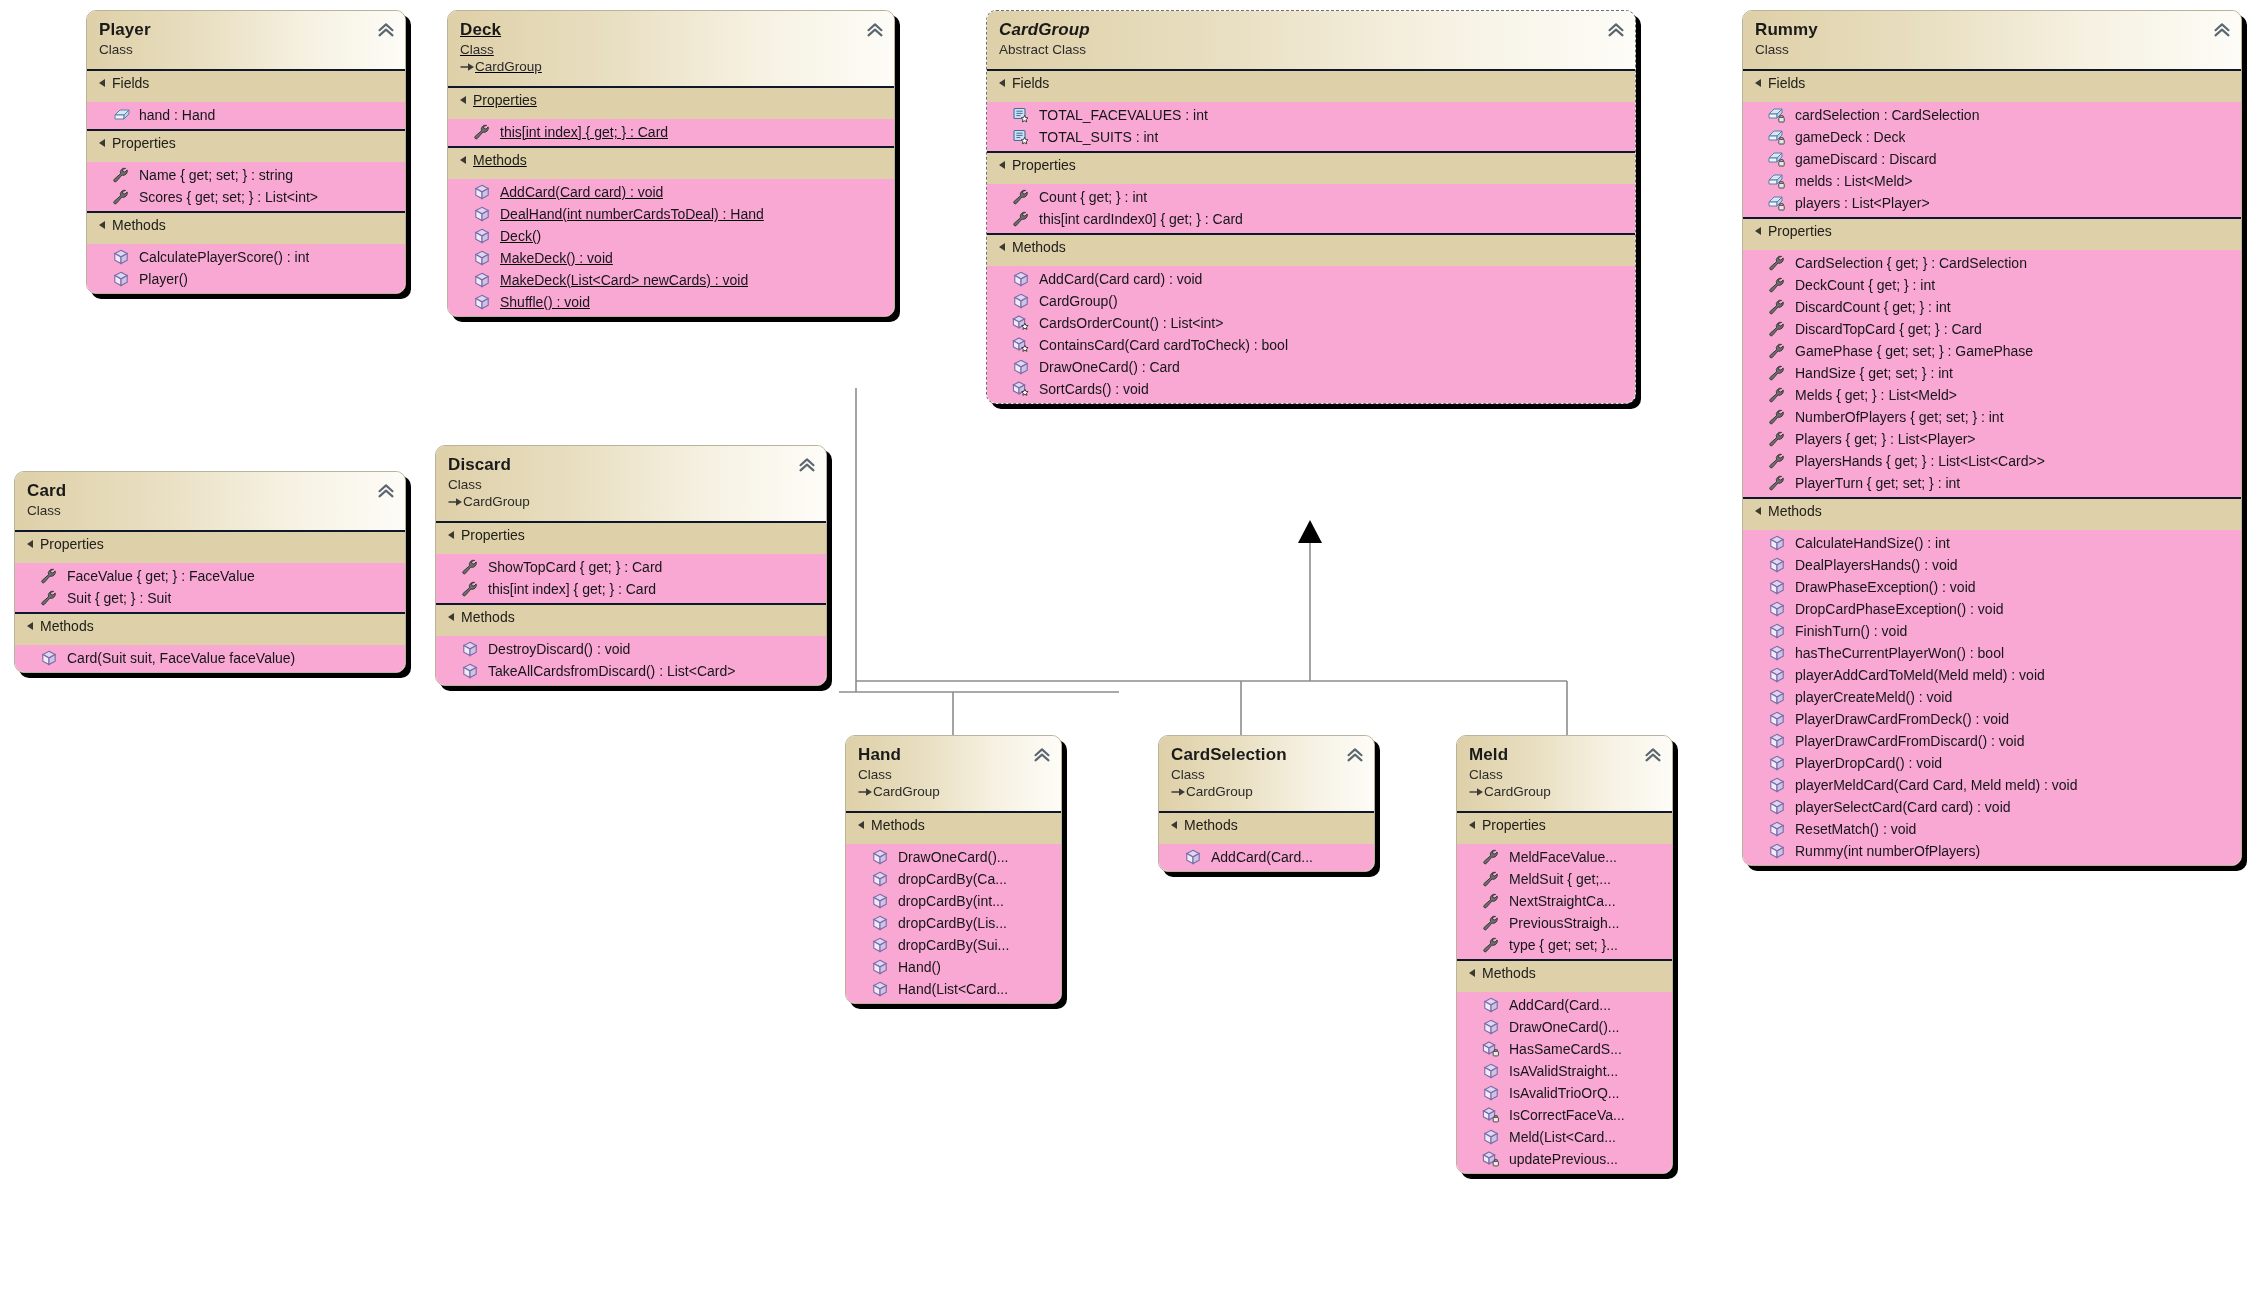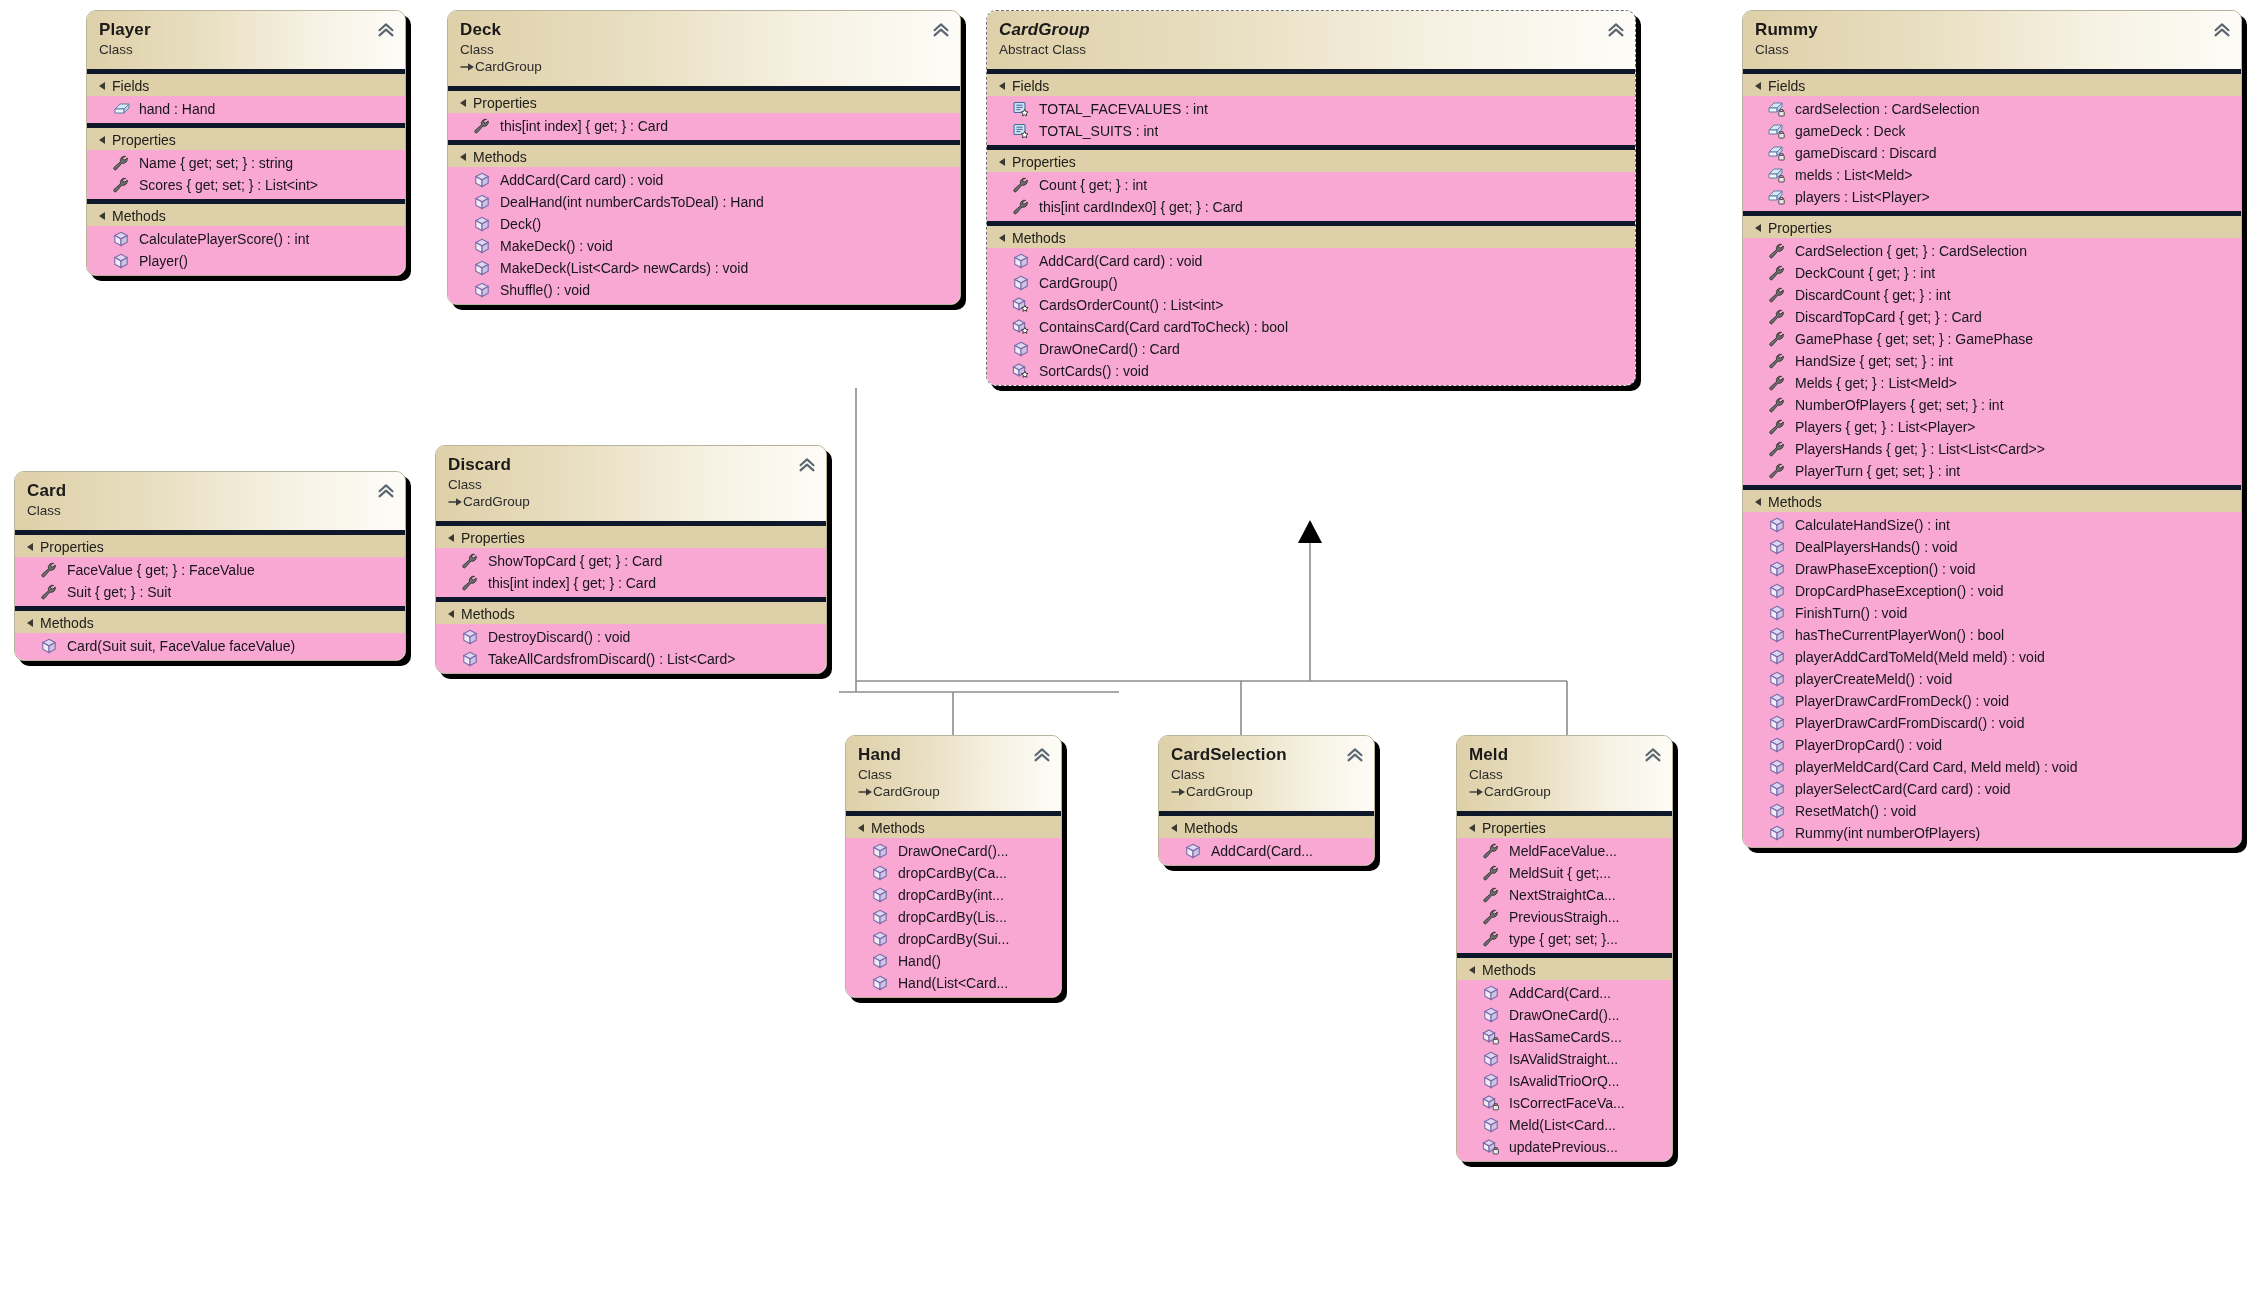--- a/index.html
+++ b/index.html
@@ -80,23 +80,23 @@
     width:18px;
     height:16px;
     cursor:pointer;
   }
 
   
   .comp-title{
     background:#ded0a8;
     font-size:14px;
     color:#20201c;
-    padding:3px 0 0 12px;
+    padding:3px 0 9px 12px;
     line-height:19px;
-    border-top:5px solid #0f172a;
+    border-top:2px solid #0f172a;
     white-space:nowrap;
   }
   .tri{
     display:inline-block;
     width:0;height:0;
     border-top:4.5px solid transparent;
     border-bottom:4.5px solid transparent;
     border-right:6px solid #3a3a33;
     margin-right:7px;
     vertical-align:1px;
@@ -212,21 +212,21 @@
               <svg width="19" height="16" viewBox="0 0 19 16">
                 <path d="M9 1.3 L15.2 4.6 L9 7.9 L2.8 4.6 Z" fill="#ded7ef" stroke="#7a6aa8" stroke-width="1.1"></path>
                 <path d="M2.8 4.6 L9 7.9 L9 14.5 L2.8 11.2 Z" fill="#efecf8" stroke="#7a6aa8" stroke-width="1.1"></path>
                 <path d="M15.2 4.6 L9 7.9 L9 14.5 L15.2 11.2 Z" fill="#cdc3e4" stroke="#7a6aa8" stroke-width="1.1"></path>
               </svg>
             </span>
             <span class="lbl">Player()</span>
           </div>
         </div>
       </div>
-      <div class="cls" style="left: 447px; top: 10px; width: 514px;">
+      <div class="cls" style="left: 447px; top: 10px; width: 448px; text-decoration: underline;">
         <div class="hdr">
           <div class="cls-name">Deck</div>
           <div class="cls-kind">Class</div>
           <div class="cls-base"><span class="base-arrow"><svg width="15" height="12" viewBox="0 0 15 12">
                 <line x1="0.5" y1="6" x2="9" y2="6" stroke="#3a3a3a" stroke-width="1.4"></line>
                 <polygon points="8,2.2 14,6 8,9.8" fill="#3a3a3a"></polygon>
               </svg></span><span>CardGroup</span></div>
           <div class="chevron">
             <svg width="18" height="16" viewBox="0 0 18 16">
               <path d="M2.5 8.2 L9 2.4 L15.5 8.2" fill="none" stroke="#5c6670" stroke-width="2.1" stroke-linecap="round" stroke-linejoin="round"></path>

